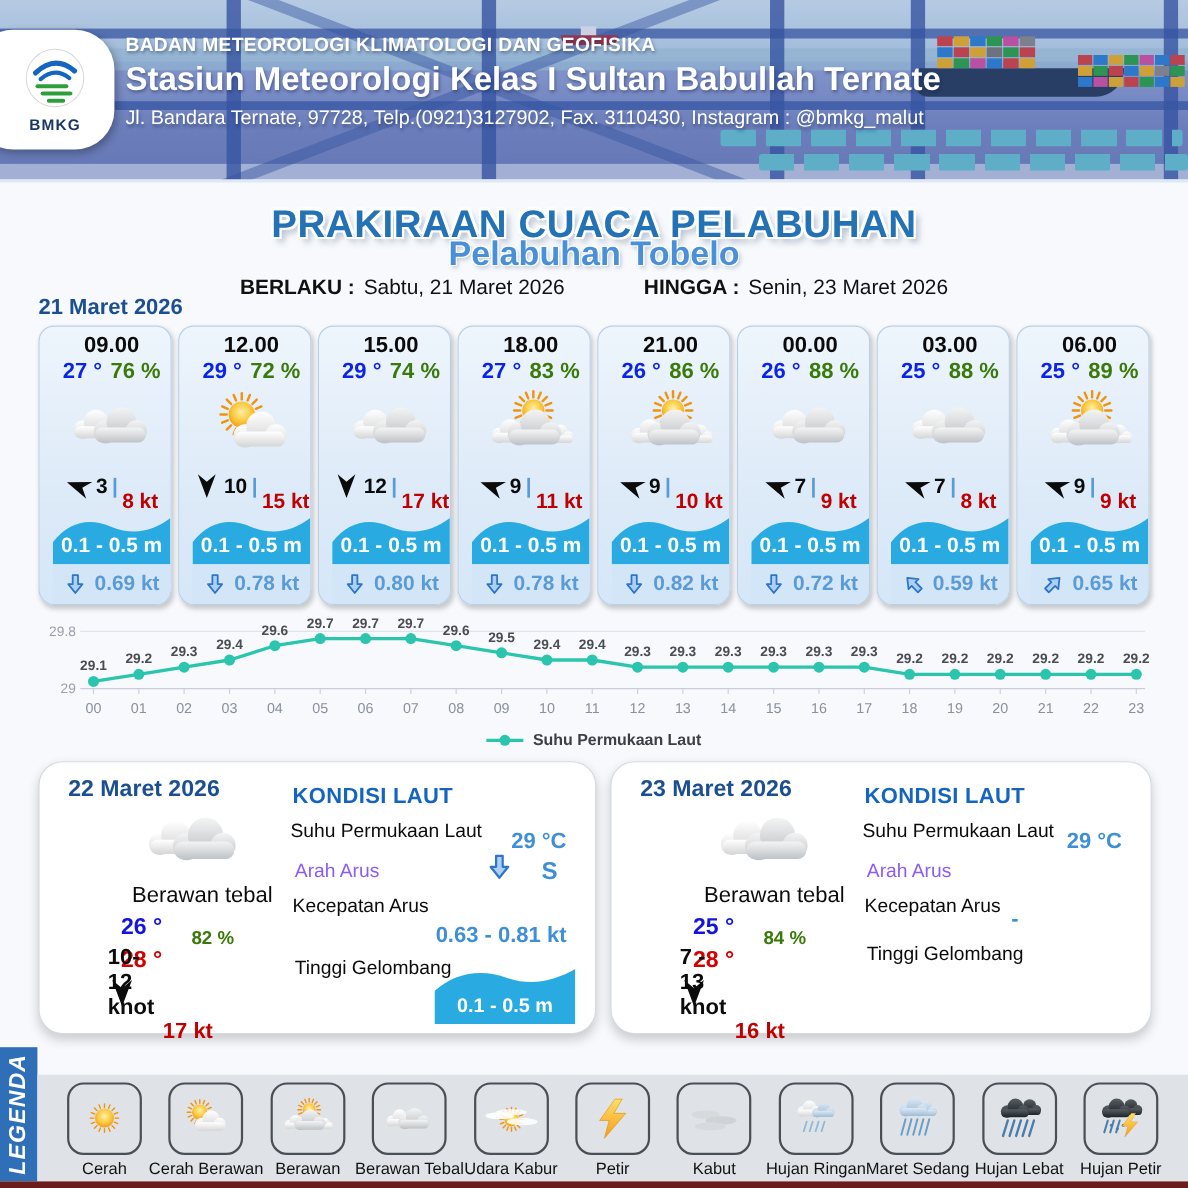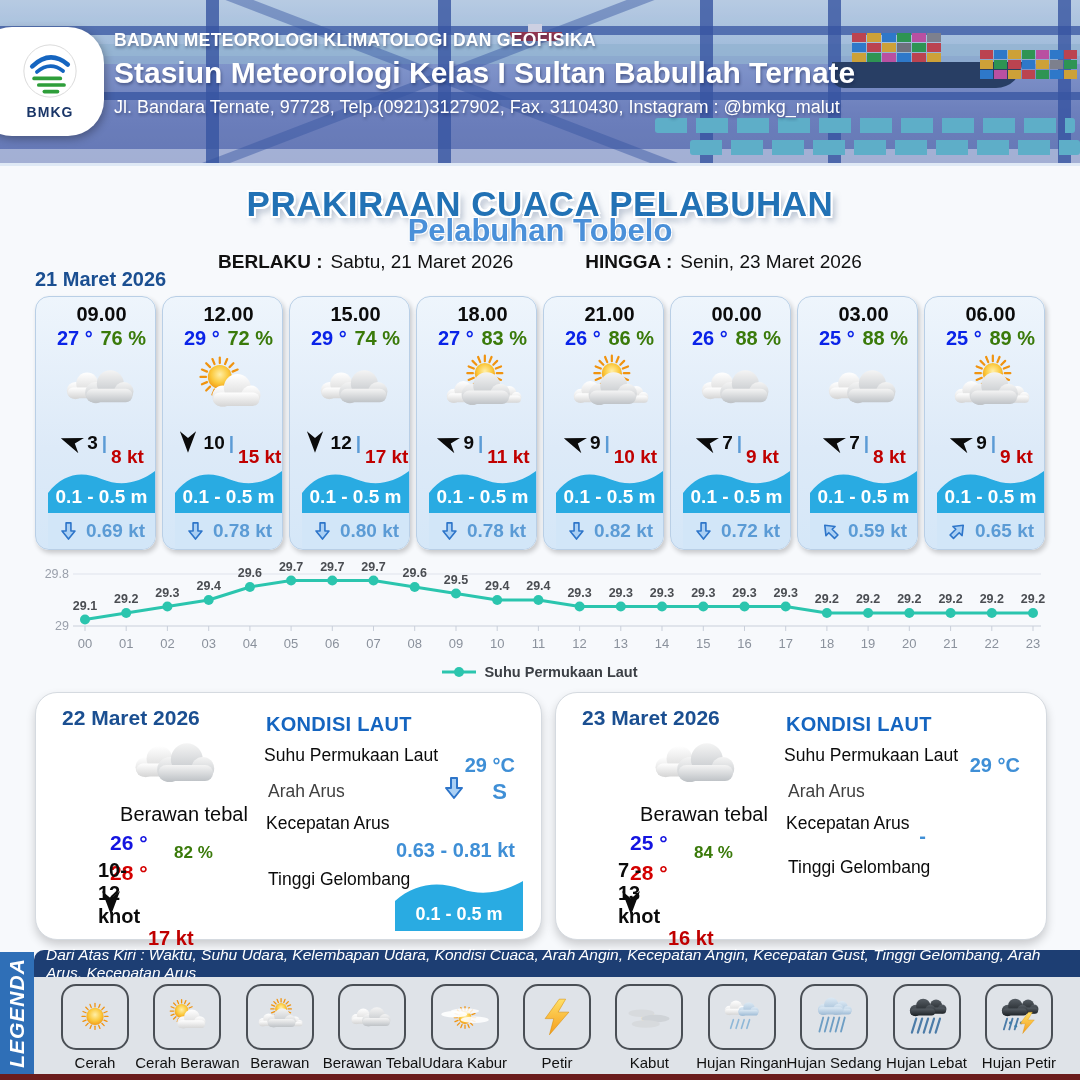--- a/index.html
+++ b/index.html
@@ -81,21 +81,21 @@
   .d-icon svg{width:100%;height:100%;}
   .d-cond{left:58px;top:110px;font-size:20px;color:#0b0b0b;width:180px;text-align:center;}
   .d-tmin{left:74px;top:138px;font-size:21px;font-weight:bold;color:#1414E0;}
   .d-tmax{left:74px;top:168px;font-size:21px;font-weight:bold;color:#D40000;}
   .d-hum{left:138px;top:150px;font-size:17px;font-weight:bold;color:#3A7A0A;}
   .d-wind{left:62px;top:200px;display:flex;align-items:center;gap:9px;font-size:20px;font-weight:bold;color:#0b0b0b;position:absolute;}
   .d-gust{left:112px;top:234px;font-size:20px;font-weight:bold;color:#C00000;}
   .sea-title{left:230px;top:20px;font-size:20px;font-weight:bold;color:#1565C0;letter-spacing:.3px;}
   .sea-l1{left:228px;top:52px;font-size:17.5px;color:#0b0b0b;}
   .sea-v1{right:26px;top:48px;font-size:20px;font-weight:bold;color:#3F8FD6;margin-top:13px;}
-  .sea-l2{left:232px;top:88px;font-size:17.5px;color:#404040;}
+  .sea-l2{left:232px;top:88px;font-size:17.5px;color:#8b5cf6;}
   .sea-arrow{right:74px;top:84px;width:26px;height:30px;}
   .sea-dir{right:34px;top:86px;font-size:22px;font-weight:bold;color:#3F8FD6;}
   .sea-l3{left:230px;top:120px;font-size:17.5px;color:#0b0b0b;}
   .sea-v3{right:26px;top:146px;font-size:20px;font-weight:bold;color:#3F8FD6;}
   .sea-l4{left:232px;top:176px;font-size:17.5px;color:#0b0b0b;}
   .sea-wave{right:18px;top:182px;width:128px;height:56px;}
   .sea-wave svg{position:absolute;inset:0;width:100%;height:100%;}
   .sea-wave-txt{left:0;right:0;bottom:6px;text-align:center;color:#fff;font-size:18px;font-weight:bold;}
   .dc-23 .sea-v3{top:132px;right:120px;}
   .dc-23 .sea-l4{top:164px;}
@@ -913,21 +913,20 @@
     <div class="sea-l3">Kecepatan Arus</div>
     <div class="sea-v3">-</div>
     <div class="sea-l4">Tinggi Gelombang</div>
 
   </div>
 
   <div class="legend">
     <div class="legend-bar">
         <span>LEGENDA</span>
       </div>
-    <div class="legend-note">Dari Atas Kiri : Waktu, Suhu Udara, Kelembapan Udara, Kondisi Cuaca, Arah Angin, Kecepatan Angin, Kecepatan Gust, Tinggi Gelombang, Arah Arus, Kecepatan Arus</div>
     <div class="legend-body" id="legend-body">
   <div class="legend-item">
     <div class="legend-box">
             <svg viewBox="0 0 100 70">
               <line x1="68.0" y1="34.0" x2="74.0" y2="34.0" stroke="#F0930F" stroke-width="2.4" stroke-linecap="round"></line>
               <line x1="66.6" y1="40.9" x2="72.2" y2="43.2" stroke="#F0930F" stroke-width="2.4" stroke-linecap="round"></line>
               <line x1="62.7" y1="46.7" x2="67.0" y2="51.0" stroke="#F0930F" stroke-width="2.4" stroke-linecap="round"></line>
               <line x1="56.9" y1="50.6" x2="59.2" y2="56.2" stroke="#F0930F" stroke-width="2.4" stroke-linecap="round"></line>
               <line x1="50.0" y1="52.0" x2="50.0" y2="58.0" stroke="#F0930F" stroke-width="2.4" stroke-linecap="round"></line>
               <line x1="43.1" y1="50.6" x2="40.8" y2="56.2" stroke="#F0930F" stroke-width="2.4" stroke-linecap="round"></line>
@@ -1131,21 +1130,21 @@
                 <circle cx="15" cy="0" r="10" fill="url(#gB)"></circle>
                 <rect x="-24" y="-3" width="48" height="14" rx="7" fill="url(#gB)"></rect>
               </g>
               <line x1="30" y1="36" x2="23" y2="62" stroke="#6E9EC4" stroke-width="3.4" stroke-linecap="round"></line>
               <line x1="40" y1="36" x2="33" y2="62" stroke="#6E9EC4" stroke-width="3.4" stroke-linecap="round"></line>
               <line x1="50" y1="36" x2="43" y2="62" stroke="#6E9EC4" stroke-width="3.4" stroke-linecap="round"></line>
               <line x1="60" y1="36" x2="53" y2="62" stroke="#6E9EC4" stroke-width="3.4" stroke-linecap="round"></line>
               <line x1="70" y1="36" x2="63" y2="62" stroke="#6E9EC4" stroke-width="3.4" stroke-linecap="round"></line>
             </svg>
           </div>
-    <div class="legend-label">Hujan Sedang</div>
+    <div class="legend-label">Maret Sedang</div>
   </div>
 
   <div class="legend-item">
     <div class="legend-box">
             <svg viewBox="0 0 100 70">
               <g transform="translate(66,20) scale(0.8)">
                 <circle cx="-14" cy="1" r="11" fill="url(#gD)"></circle>
                 <circle cx="1" cy="-8" r="14" fill="url(#gD)"></circle>
                 <circle cx="15" cy="0" r="10" fill="url(#gD)"></circle>
                 <rect x="-24" y="-3" width="48" height="14" rx="7" fill="url(#gD)"></rect>

